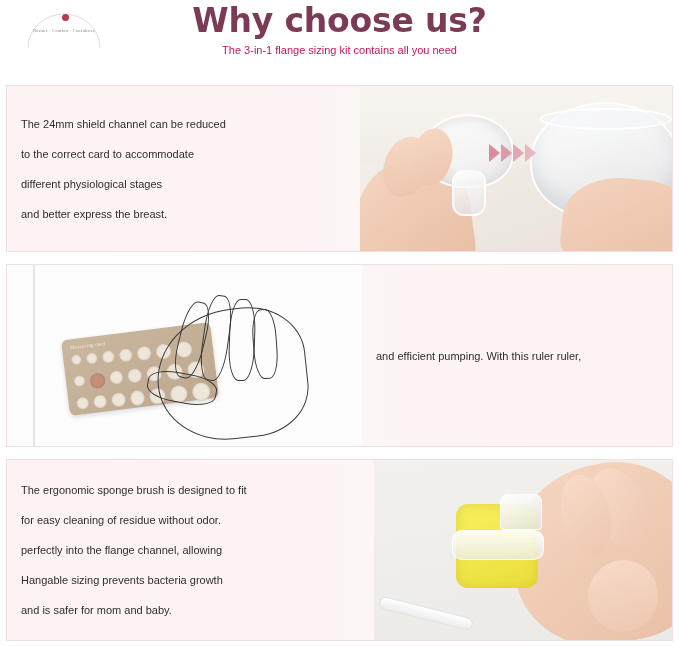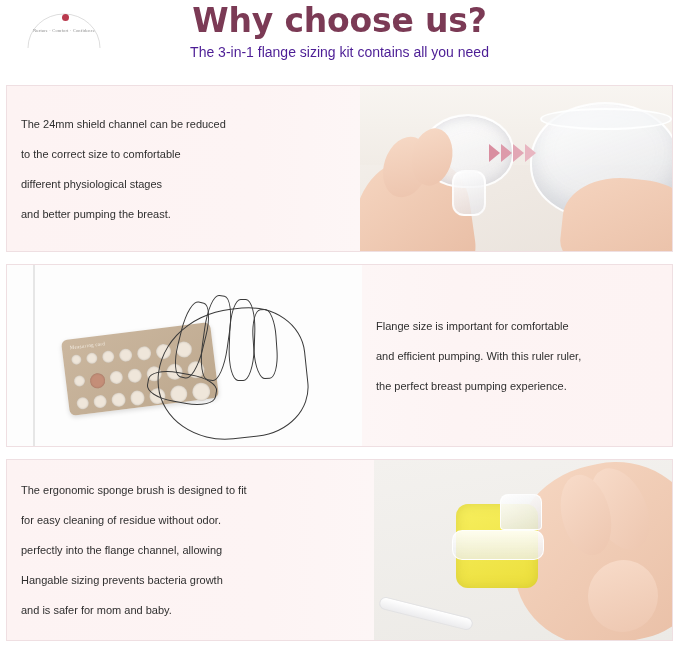--- a/index.html
+++ b/index.html
@@ -62,22 +62,22 @@
     font-weight: bold;
     color: #7b3a55;
     letter-spacing: -0.2px;
     font-family: "DejaVu Sans", sans-serif;
   }
   .subtitle {
     position: absolute;
     left: 0; top: 44px;
     width: 679px;
     text-align: center;
-    font-size: 14px;
-    color: #4c1d95;
+    font-size: 11px;
+    color: #be185d;
     font-family: "Liberation Sans", sans-serif;
   }
 
   
   .panel {
     position: absolute;
     left: 6px;
     width: 667px;
     border: 1px solid #efdfe2;
     overflow: hidden;
@@ -317,23 +317,23 @@
       <div class="logo-dot"></div>
       <div class="logo-arc-text">Nurture · Comfort · Confidence</div>
     </div>
     <div class="title">Why choose us?</div>
     <div class="subtitle">The 3-in-1 flange sizing kit contains all you need</div>
   </div>
 
   <div class="panel" id="panel1">
     <div class="text-cell">
       <p>The 24mm shield channel can be reduced</p>
-      <p>to the correct size to comfortable</p>
+      <p>to the correct card to accommodate</p>
       <p>different physiological stages</p>
-      <p>and better pumping the breast.</p>
+      <p>and better express the breast.</p>
     </div>
     <div class="img-cell">
       <div class="p1-bg"></div>
       <div class="p1-wall"></div>
       <div class="hand p1-hand-left"></div>
       <div class="p1-flange"></div>
       <div class="p1-flange-neck"></div>
       <div class="p1-finger p1-f1"></div>
       <div class="p1-finger p1-f2"></div>
       <div class="p1-pump"></div>
@@ -385,23 +385,21 @@
         </div>
       </div>
       <div class="p2-hand-outline"></div>
       <div class="p2-finger-line p2-fl1"></div>
       <div class="p2-finger-line p2-fl2"></div>
       <div class="p2-finger-line p2-fl3"></div>
       <div class="p2-finger-line p2-fl4"></div>
       <div class="p2-finger-line p2-thumb"></div>
     </div>
     <div class="text-cell right">
-      <p>Flange size is important for comfortable</p>
       <p>and efficient pumping. With this ruler ruler,</p>
-      <p>the perfect breast pumping experience.</p>
     </div>
   </div>
 
   <div class="panel" id="panel3">
     <div class="text-cell">
       <p>The ergonomic sponge brush is designed to fit</p>
       <p>for easy cleaning of residue without odor.</p>
       <p>perfectly into the flange channel, allowing</p>
       <p>Hangable sizing prevents bacteria growth</p>
       <p>and is safer for mom and baby.</p>

